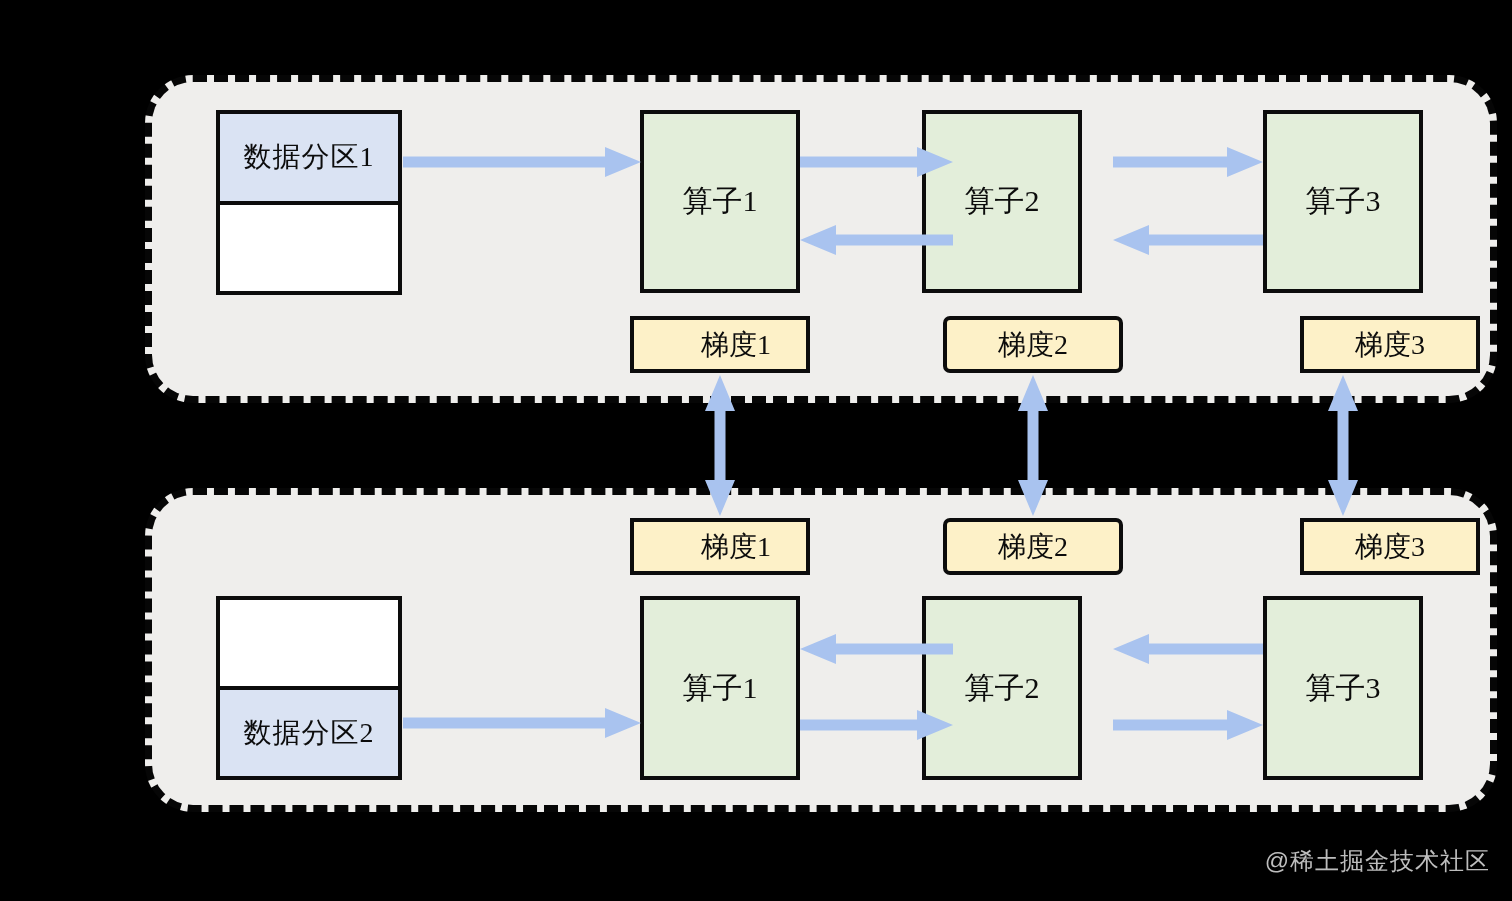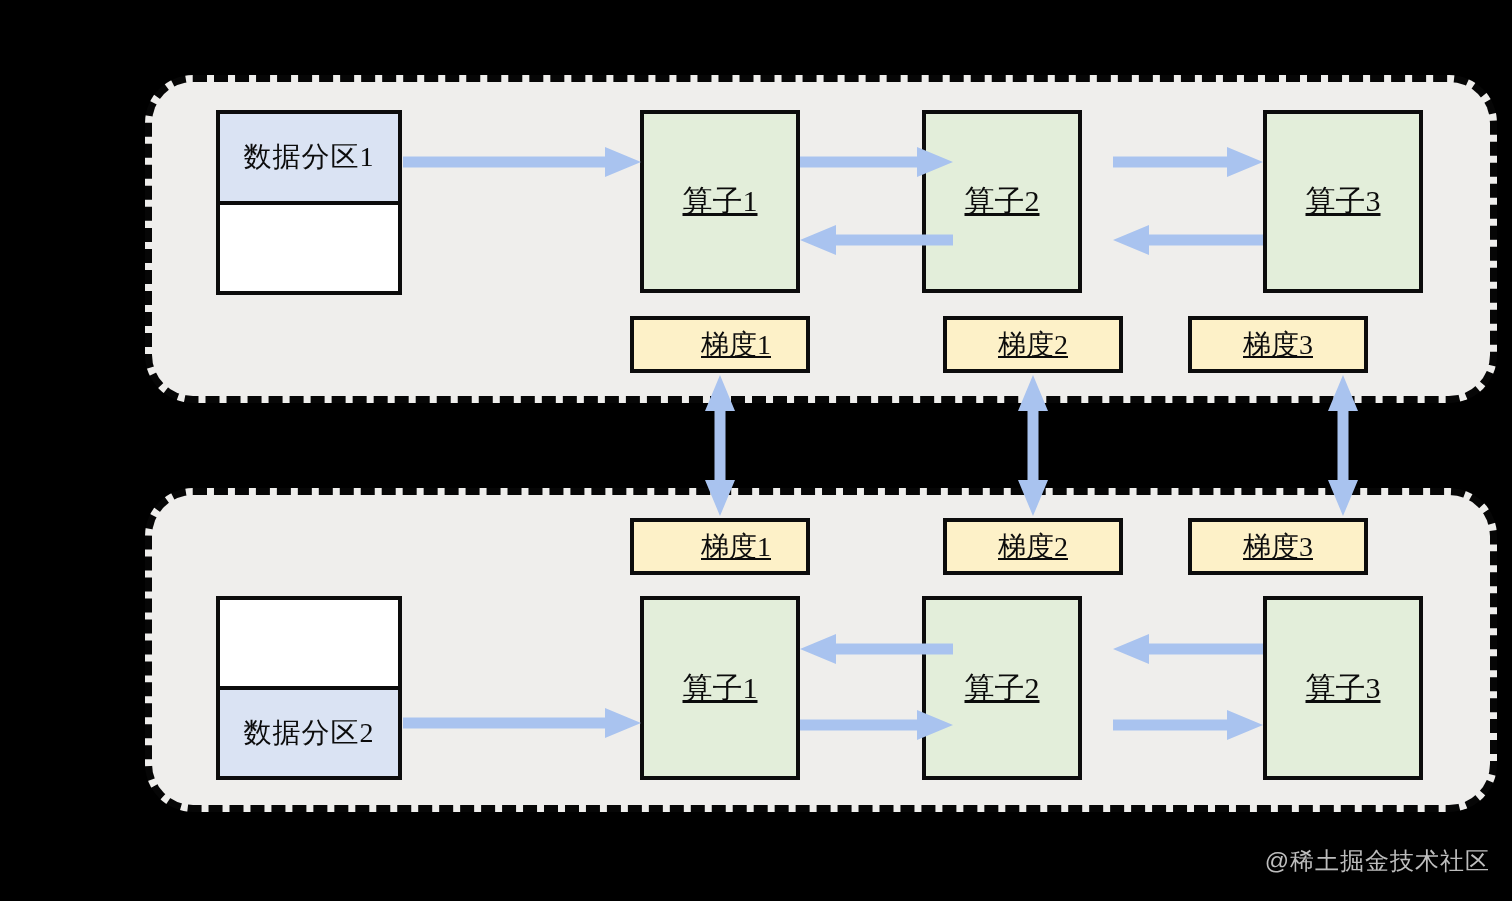--- a/index.html
+++ b/index.html
@@ -11,21 +11,21 @@
   html,body{width:1512px;height:901px;background:var(--bg);overflow:hidden;}
   .stage{position:relative;width:1512px;height:901px;background:var(--bg);
          font-family:"Liberation Serif","DejaVu Serif",serif;color:var(--ink);}
 
   .panel{position:absolute;left:145px;width:1352px;background:var(--panel);
          border:7px dashed #060606;border-radius:48px;}
   .panel-top{top:75px;height:328px;}
   .panel-bottom{top:488px;height:324px;}
 
   .box{position:absolute;border:4px solid var(--ink);display:flex;
-       align-items:center;justify-content:center;text-align:center;text-decoration:underline;}
+       align-items:center;justify-content:center;text-align:center;}
 
   
   .partition{position:absolute;width:186px;border:4px solid var(--ink);
              display:flex;flex-direction:column;background:#ffffff;}
   .partition .cell{flex:1;display:flex;align-items:center;justify-content:center;
                    font-size:28px;letter-spacing:1px;}
   .partition .cell + .cell{border-top:4px solid var(--ink);}
   .cell-blue{background:var(--part);}
   .cell-white{background:#ffffff;}
   .partition-1{left:216px;top:110px;height:185px;}
@@ -34,21 +34,21 @@
   
   .op{width:160px;background:var(--op);font-size:30px;}
   .op-t{top:110px;height:183px;}
   .op-b{top:596px;height:184px;}
   .col1.op{left:640px;} .col2.op{left:922px;} .col3.op{left:1263px;justify-content:center;}
 
   
   .grad{width:180px;height:57px;background:var(--grad);font-size:28px;}
   .grad-t{top:316px;}
   .grad-b{top:518px;}
-  .col1.grad{left:630px;padding-left:32px;} .col2.grad{left:943px;} .col3.grad{left:1188px;text-align:center;}
+  .col1.grad{left:630px;padding-left:32px;} .col2.grad{left:943px;border-radius:7px;} .col3.grad{left:1300px;text-align:center;}
 
   .arrow-layer{position:absolute;left:0;top:0;width:1512px;height:901px;pointer-events:none;}
   .arrow-layer polygon{fill:var(--arrow);}
 
   .watermark{position:absolute;right:22px;bottom:24px;color:var(--wm);
              font-size:24px;font-family:"Liberation Sans","DejaVu Sans",sans-serif;
              letter-spacing:1px;}
 </style>
 </head>
 <body>

